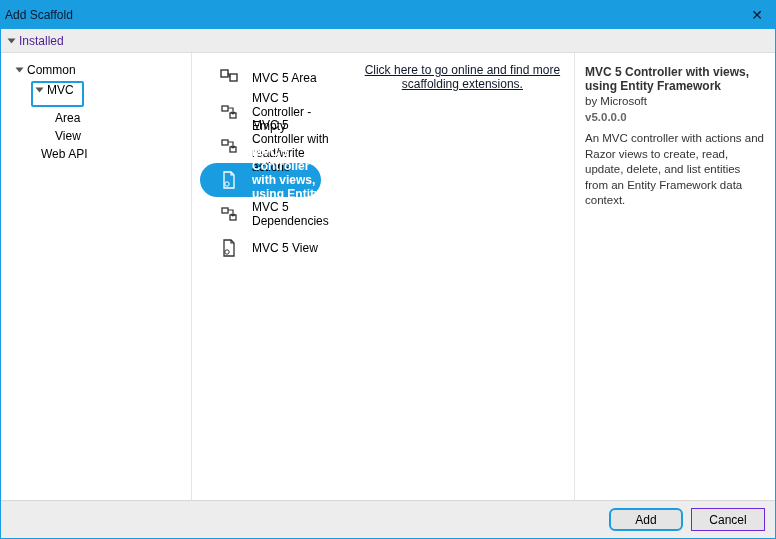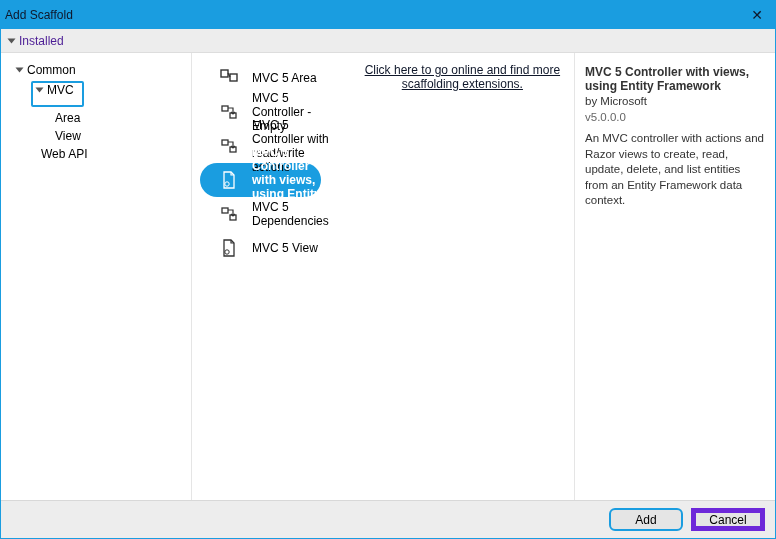--- a/index.html
+++ b/index.html
@@ -20,25 +20,25 @@
   .list { flex:1; padding-top: 8px; }
   .list-item { display: flex; align-items: center; height: 34px; padding-left: 28px; font-size: 12px; cursor: pointer; gap: 14px; }
   .list-item.selected { background: #1a9de0; color: #fff; font-weight: 600; border-radius: 17px; margin: 0 8px 0 8px; padding-left: 20px;}
   .list-item .icon { width: 18px; height: 18px; flex-shrink:0; }
   .list-item.selected .icon svg { fill:#fff; stroke:#fff; }
   .link-row { text-align:center; padding: 10px 0 12px 0; font-size: 12px; }
   .link-row a { color: #0f172a; text-decoration: underline; }
   .details { width: 200px; padding: 12px 10px 0 10px; font-size: 11.5px; color:#333; }
   .details .d-title { font-weight: 600; font-size: 12px; margin-bottom: 2px; }
   .details .d-by { margin-bottom: 4px; }
-  .details .d-ver { color:#666; margin-bottom: 8px; }
+  .details .d-ver { color:#666; margin-bottom: 8px; font-weight: bold; }
   .details .d-desc { margin-bottom: 2px; line-height: 1.35; }
   .details .d-id { }
   .footer { height: 38px; background: #ededed; border-top: 1px solid #d8d8d8; display:flex; align-items:center; justify-content:flex-end; padding-right: 10px; gap: 8px; }
-  .btn { width: 74px; height: 23px; font-size: 12px; background: #e5e5e5; border: 5px solid #6d28d9; cursor:pointer; }
+  .btn { width: 74px; height: 23px; font-size: 12px; background: #e5e5e5; border: 1px solid #6d28d9; cursor:pointer; }
   .btn.primary { border: 2px solid #1a9de0; border-radius: 6px; }
   svg { display:block; }
 </style>
 </head>
 <body>
 
 <div class="titlebar">
   <span>Add Scaffold</span>
   <span class="title-x">✕</span>
 </div>

